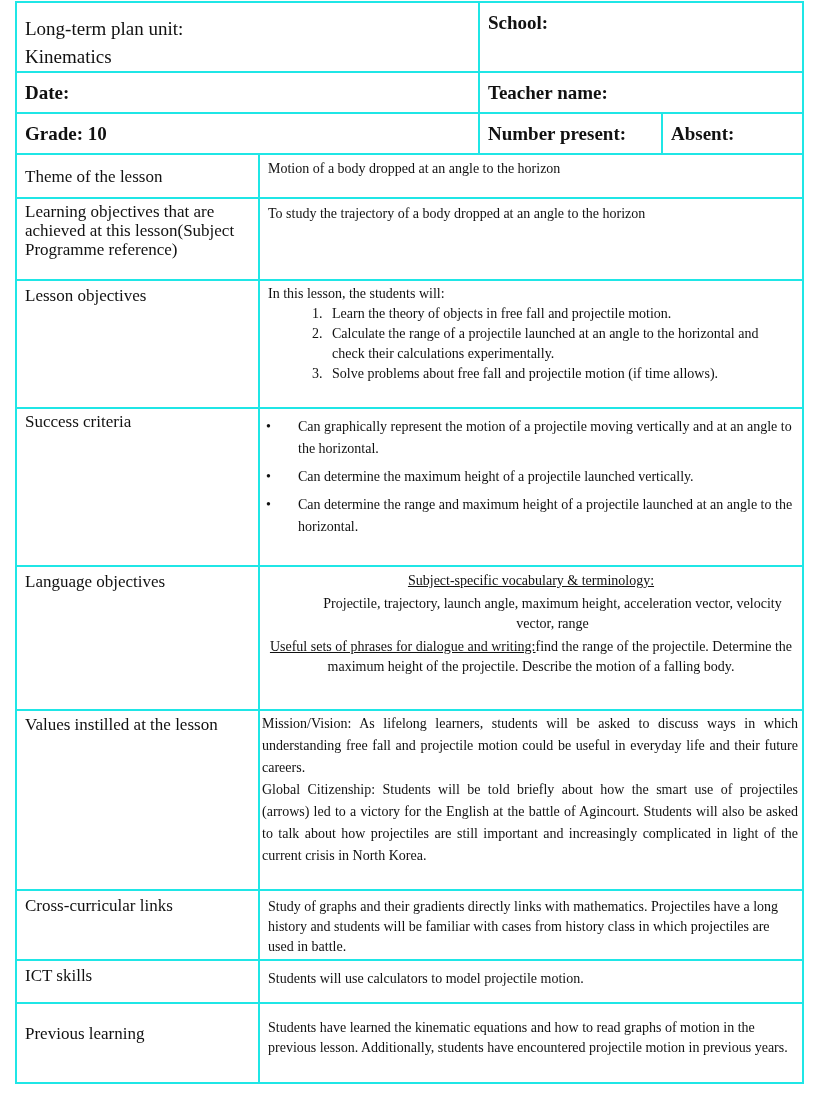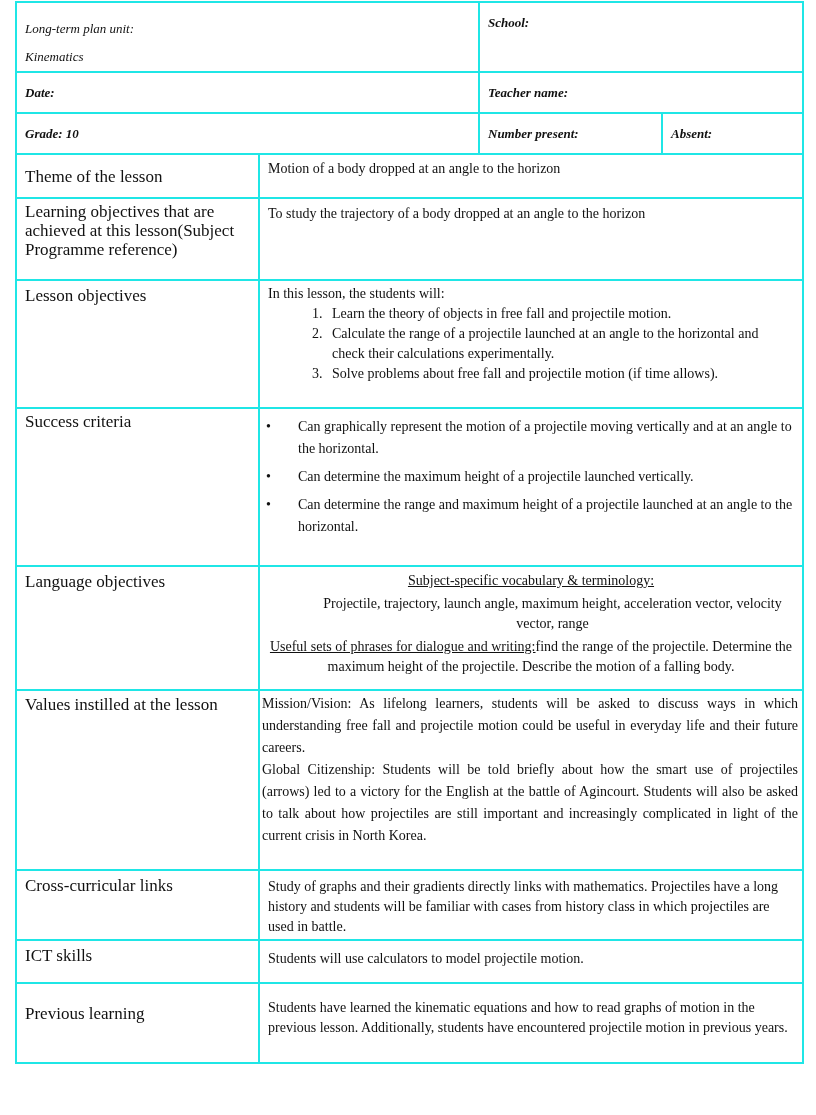--- a/index.html
+++ b/index.html
@@ -2,21 +2,21 @@
 <html><head>
 <meta charset="utf-8">
 <style>
   html, body { margin:0; padding:0; background:#ffffff; }
   body { width:816px; height:1115px; position:relative; overflow:hidden;
          font-family:"Liberation Serif", "DejaVu Serif", serif; color:#111; }
   .sheet { position:absolute; left:15px; top:1px; width:787px; }
   table { border-collapse:collapse; width:787px; table-layout:fixed; }
   td { border:2px solid #1fe6e6; vertical-align:top; padding:0 8px; font-size:14px; line-height:20px; }
   .b { font-weight:bold; }
-  .top td { font-size:13px;font-style:italic; }
+  .top td { font-size:19px; }
   .ul { text-decoration:underline; }
   ol { margin:0; padding-left:58px; }
   ol li { padding-left:6px; }
   ul.bul { margin:0; padding-left:20px; list-style:none; }
   ul.bul li { position:relative; padding-left:10px; margin-bottom:6px; line-height:22px; }
   ul.bul li::before { content:"•"; position:absolute; left:-22px; top:0; }
   .just { text-align:justify; }
   .lbl { font-weight:normal; font-size:17px; line-height:19px; }
 </style>
 </head>
@@ -87,21 +87,21 @@
       <td class="lbl" style="padding-top:3px;">Success criteria</td>
       <td colspan="3" style="padding-top:7px;">
         <ul class="bul">
           <li>Can graphically represent the motion of a projectile moving vertically and at an angle to the horizontal.</li>
           <li>Can determine the maximum height of a projectile launched vertically.</li>
           <li>Can determine the range and maximum height of a projectile launched at an angle to the horizontal.</li>
         </ul>
       </td>
     </tr>
 
-    <tr style="height:124px">
+    <tr style="height:144px">
       <td class="lbl" style="padding-top:5px;">Language objectives</td>
       <td colspan="3" style="padding-top:4px;text-align:center;">
         <div class="ul" style="margin-bottom:3px;">Subject-specific vocabulary &amp; terminology:</div>
         <div style="margin-bottom:3px;margin-left:43px;">Projectile, trajectory, launch angle, maximum height, acceleration vector, velocity vector, range</div>
         <div><span class="ul">Useful sets of phrases for dialogue and writing:</span><span>find the range of the projectile.  Determine the maximum height of the projectile. Describe the motion of a falling body.</span></div>
       </td>
     </tr>
 
     <tr style="height:180px">
       <td class="lbl" style="padding-top:4px;">Values instilled at the lesson</td>

